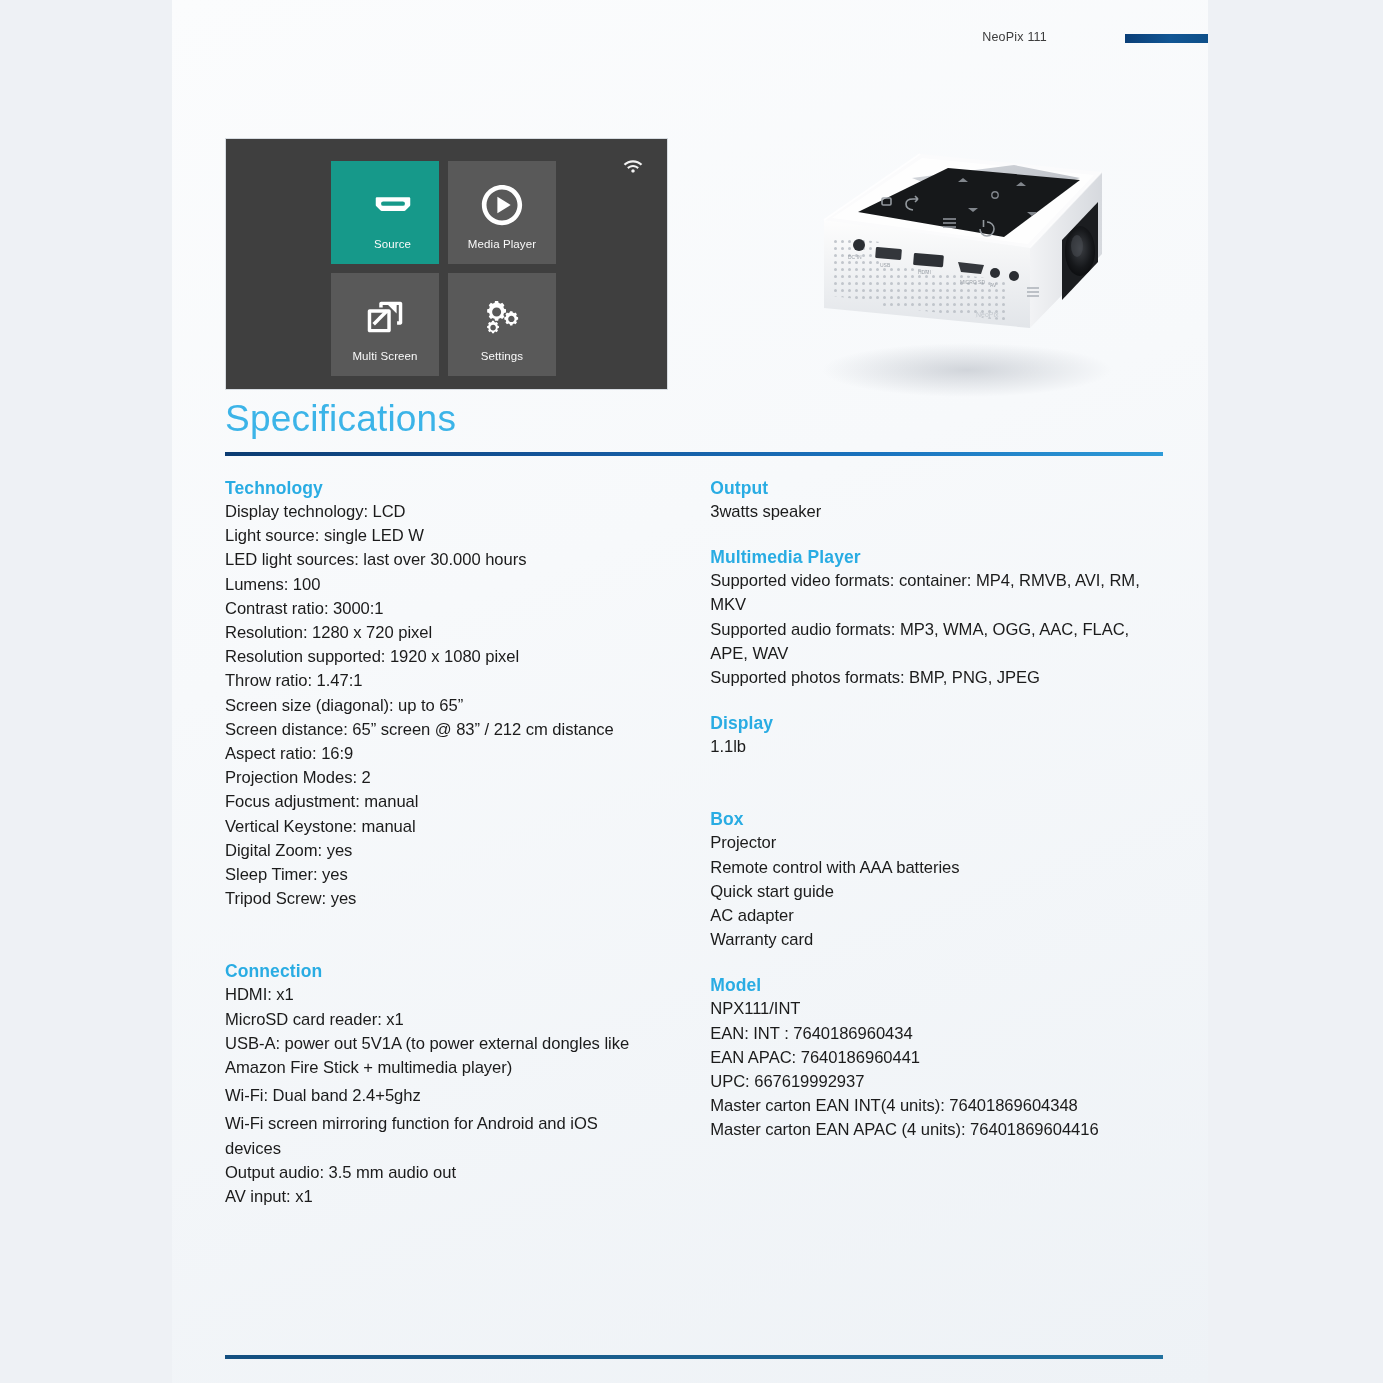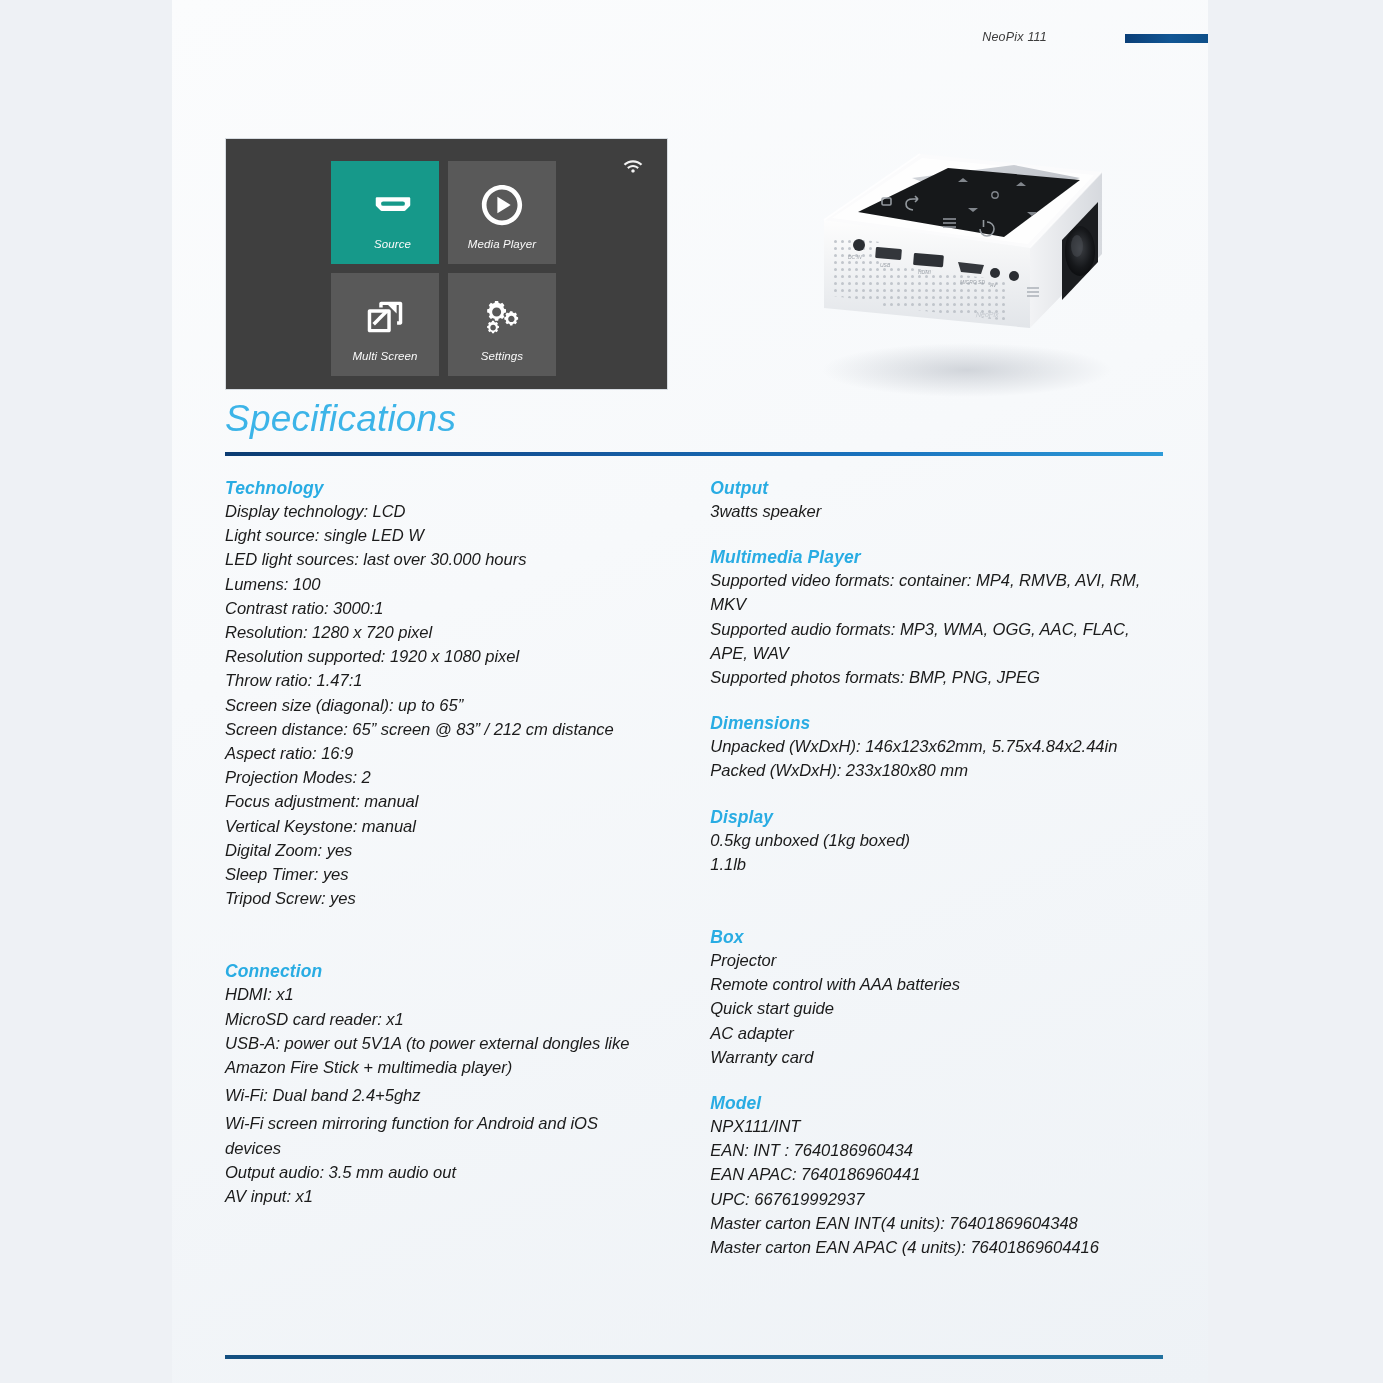--- a/index.html
+++ b/index.html
@@ -10,21 +10,20 @@
     background: #eef1f5;
     font-family: "Liberation Sans", sans-serif;
     overflow: hidden;
   }
 
   .canvas {
     position: relative;
     width: 1383px;
     height: 1383px;
     background: #eef1f5;
-    font-style: italic;
   }
 
   
   .page {
     position: absolute;
     left: 172px;
     top: 0;
     width: 1036px;
     height: 1383px;
     background: linear-gradient(160deg, #fbfcfd 0%, #f7f9fb 40%, #eef2f6 100%);
@@ -408,32 +407,24 @@
 
         <div class="block">
           <div class="block-head">Multimedia Player</div>
           <ul>
             <li>Supported video formats: container: MP4, RMVB, AVI, RM, MKV</li>
             <li>Supported audio formats: MP3, WMA, OGG, AAC, FLAC, APE, WAV</li>
             <li>Supported photos formats: BMP, PNG, JPEG</li>
           </ul>
         </div>
 
-        <div class="block">
-          <div class="block-head">Dimensions</div>
-          <ul>
-            <li>Unpacked (WxDxH): 146x123x62mm, 5.75x4.84x2.44in</li>
-            <li>Packed (WxDxH): 233x180x80 mm</li>
-          </ul>
-        </div>
 
         <div class="block">
           <div class="block-head">Display</div>
           <ul>
-            <li>0.5kg unboxed  (1kg boxed)</li>
             <li>1.1lb</li>
           </ul>
         </div>
 
         <div class="spacer-gap"></div>
 
         <div class="block">
           <div class="block-head">Box</div>
           <ul>
             <li>Projector</li>

